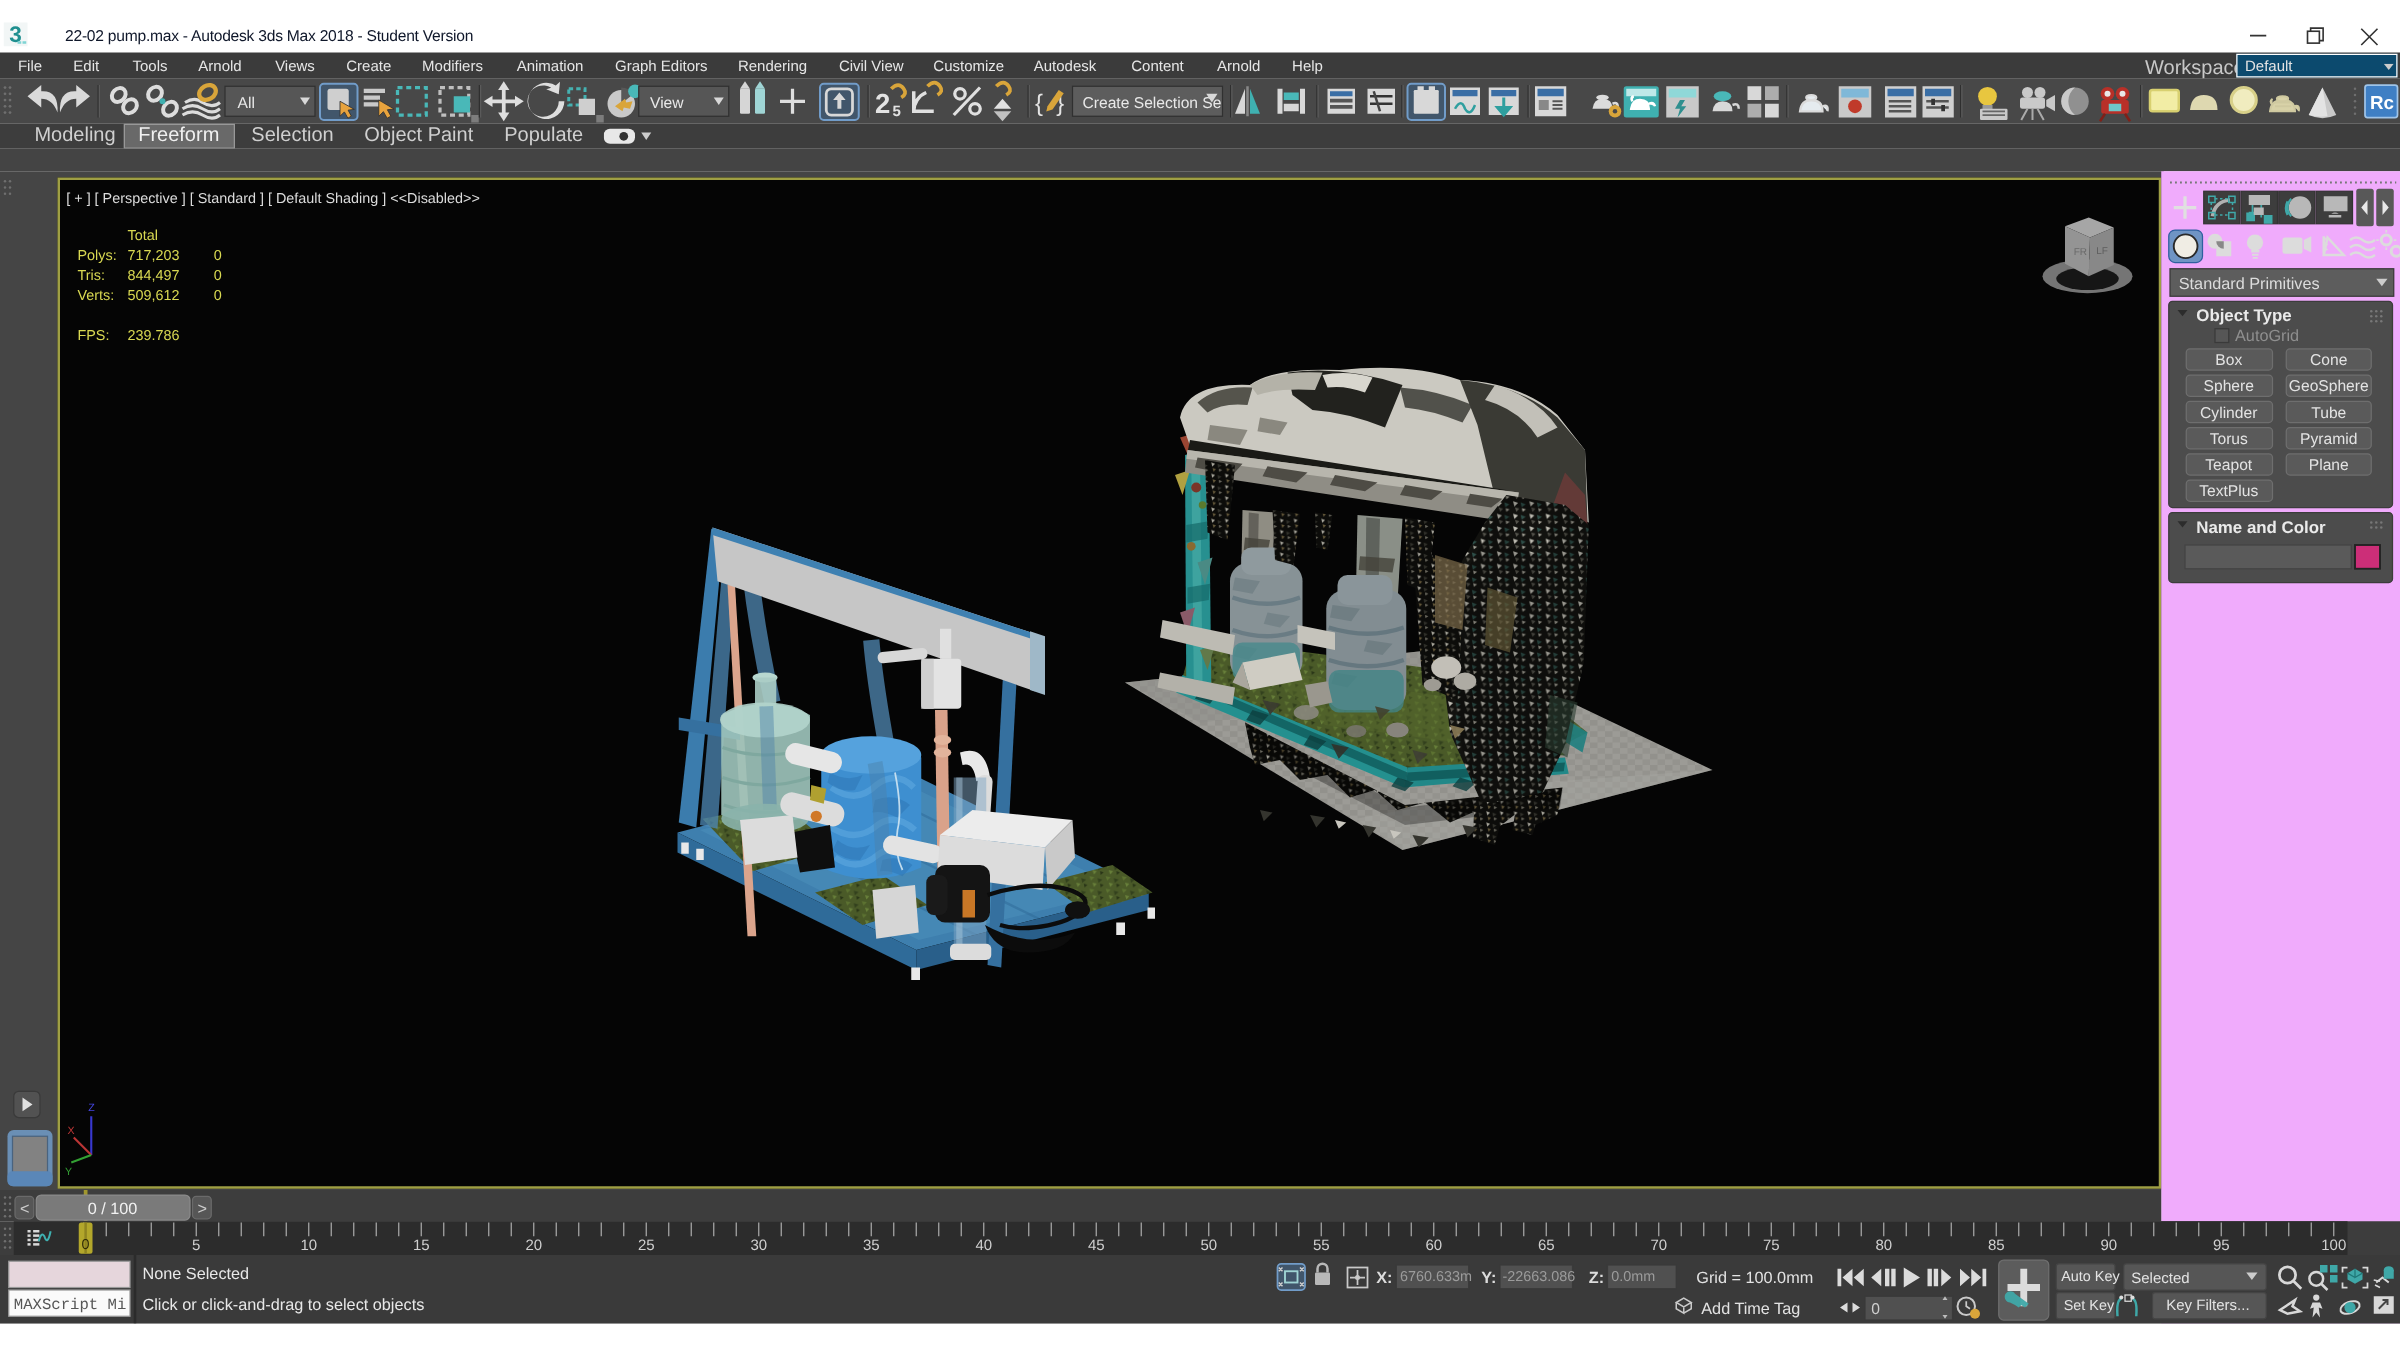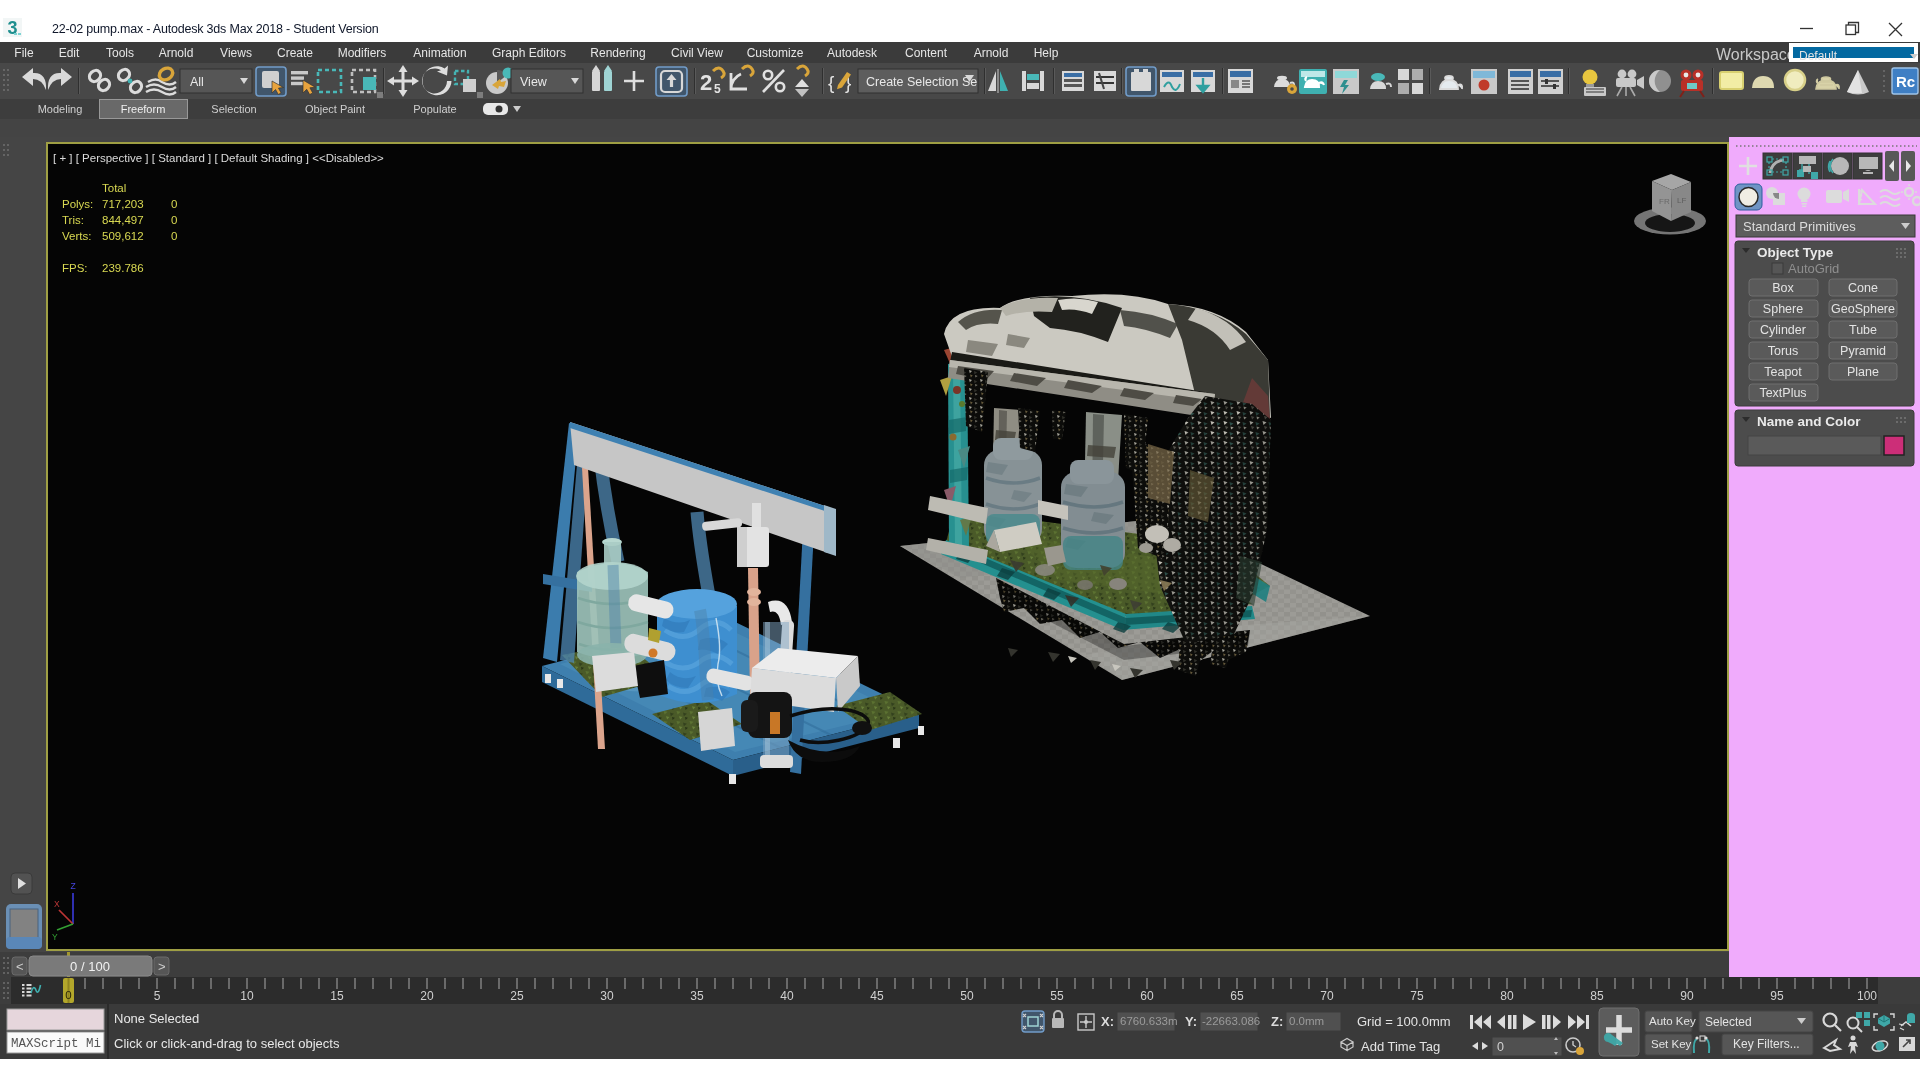--- a/index.html
+++ b/index.html
@@ -5,21 +5,21 @@
 * { margin:0; padding:0; box-sizing:border-box; }
 html,body { width:1920px; height:1080px; overflow:hidden; background:#fff;
   font-family:"Liberation Sans", sans-serif; }
 .abs { position:absolute; }
 #titlebar { left:0; top:0; width:1920px; height:42px; background:#ffffff; }
 #title-text { left:52px; top:22px; font-size:12.5px; letter-spacing:-0.2px; color:#0f172a; }
 #menubar { left:0; top:42px; width:1920px; height:21px; background:#3b3b3b; }
 .mi { position:absolute; top:4px; font-size:12px; color:#e6e6e6; transform:translateX(-50%); }
 #toolbar { left:0; top:63px; width:1920px; height:36px; background:#484848; }
 #ribbonrow { left:0; top:99px; width:1920px; height:20px; background:#3d3d3d; }
-.rtab { position:absolute; top:1px; height:18px; line-height:18px; font-size:11px; color:#cfcfcf; transform:translateX(-50%); }
+.rtab { position:absolute; top:1px; height:18px; line-height:18px; font-size:16px; color:#cfcfcf; transform:translateX(-50%); }
 #ribbonband { left:0; top:119px; width:1920px; height:18px; background:#444444; }
 #vpArea { left:0; top:137px; width:1731px; height:815px; background:#454545; }
 #viewport { left:46px; top:142px; width:1683px; height:809px; background:#050505; border:2px solid #9f9f44; }
 #panel { left:1729px; top:137px; width:191px; height:922px; background:#f0abfc; }
 #rowSlider { left:0; top:952px; width:1729px; height:25px; background:#3d3d3d; }
 #rowRuler { left:0; top:977px; width:1920px; height:27px; background:#3d3d3d; }
 #ruler { left:11px; top:0px; width:1867px; height:27px; background:#2c2c2c; }
 #statusbar { left:0; top:1004px; width:1920px; height:55px; background:#3a3a3a; }
 #whiteband { left:0; top:1059px; width:1920px; height:21px; background:#ffffff; }
 </style>
@@ -61,21 +61,21 @@
     <svg class="abs" style="left:4px;top:2px" width="17" height="17">
       <circle cx="8.5" cy="5.5" r="3.6" fill="#5b82c8" stroke="#27437f" stroke-width="1"></circle>
       <path d="M1.5 16 q7 -8.5 14 0 z" fill="#5b82c8" stroke="#27437f" stroke-width="1"></path>
     </svg>
     <div class="abs" style="left:26px;top:3px;font-size:13px;color:#1a1a1a;">Hoa Bui</div>
     <svg class="abs" style="left:100px;top:7px" width="12" height="8">
         <path d="M1 1 h10 l-5 6 z" fill="#111"></path>
       </svg>
   </div>
   <div class="abs" style="left:1716px;top:4px;font-size:16px;color:#c8c8c8;">Workspaces:</div>
-  <div class="abs" style="left:1789px;top:1px;width:129px;height:19px;background:#0369a1;border:4px solid #ffffff;">
+  <div class="abs" style="left:1789px;top:1px;width:129px;height:19px;background:#0c4a6e;border:1px solid #ffffff;">
     <div class="abs" style="left:6px;top:2px;font-size:12px;color:#e3e3e3;">Default</div>
     <svg class="abs" style="left:117px;top:7px" width="9" height="6">
         <path d="M0 0 h8 l-4 5 z" fill="#ccc"></path>
       </svg>
   </div>
 </div>
 <div class="abs" id="toolbar">
 <svg class="abs" style="left:0;top:0" width="1920" height="36">
   <defs>
     <g id="sepv">

